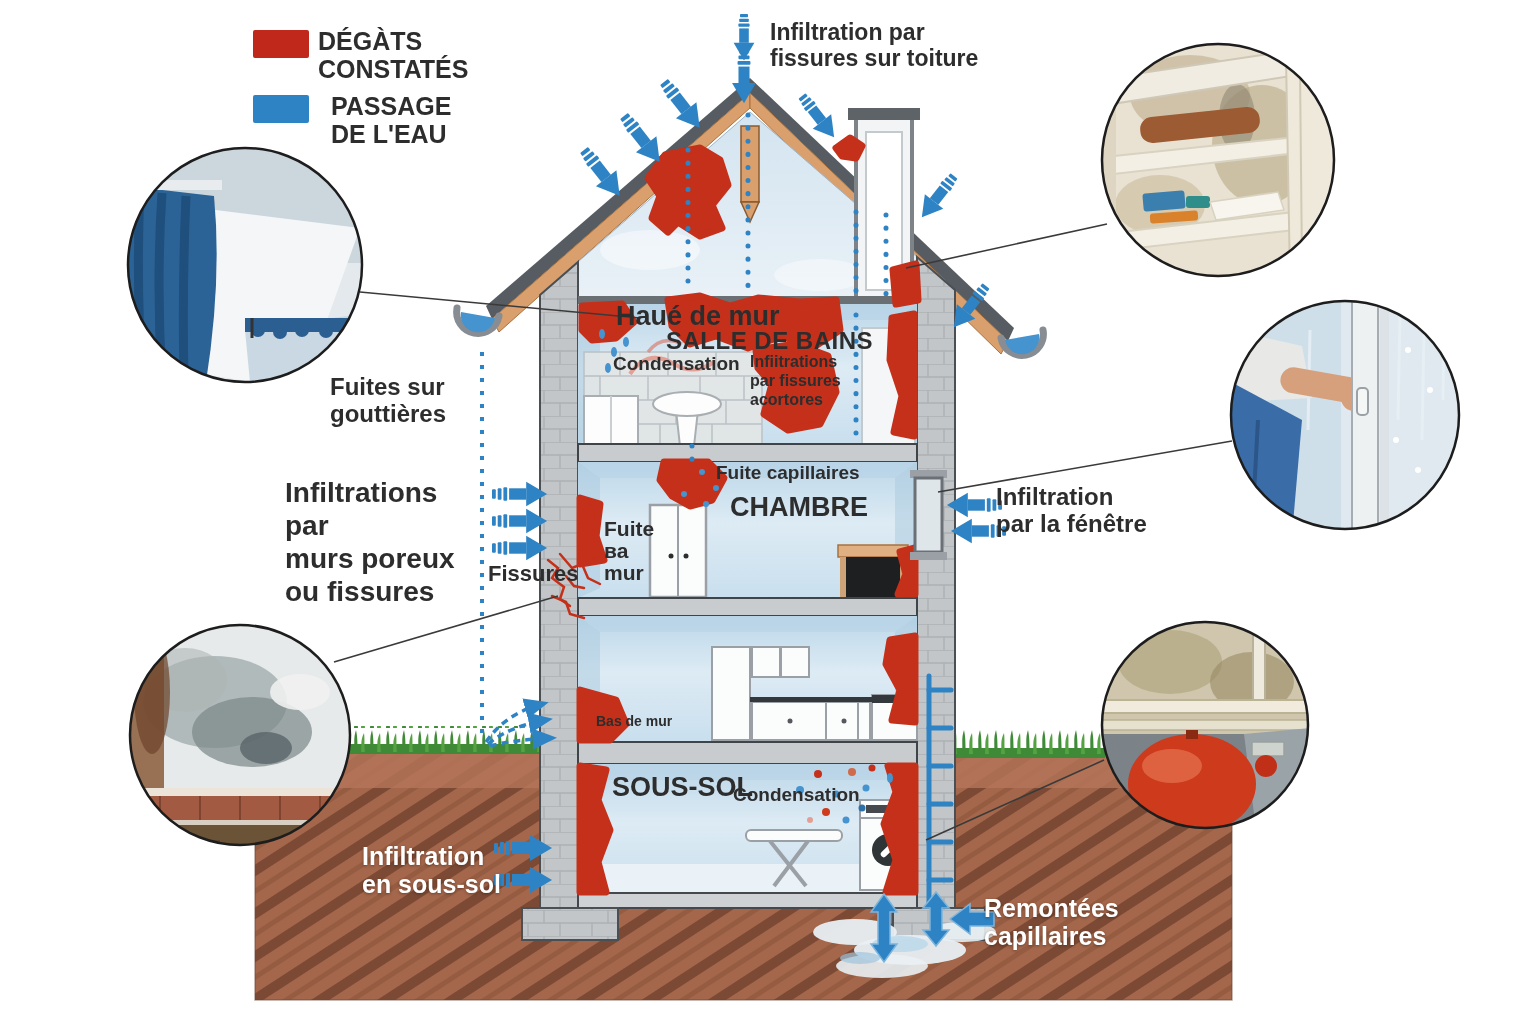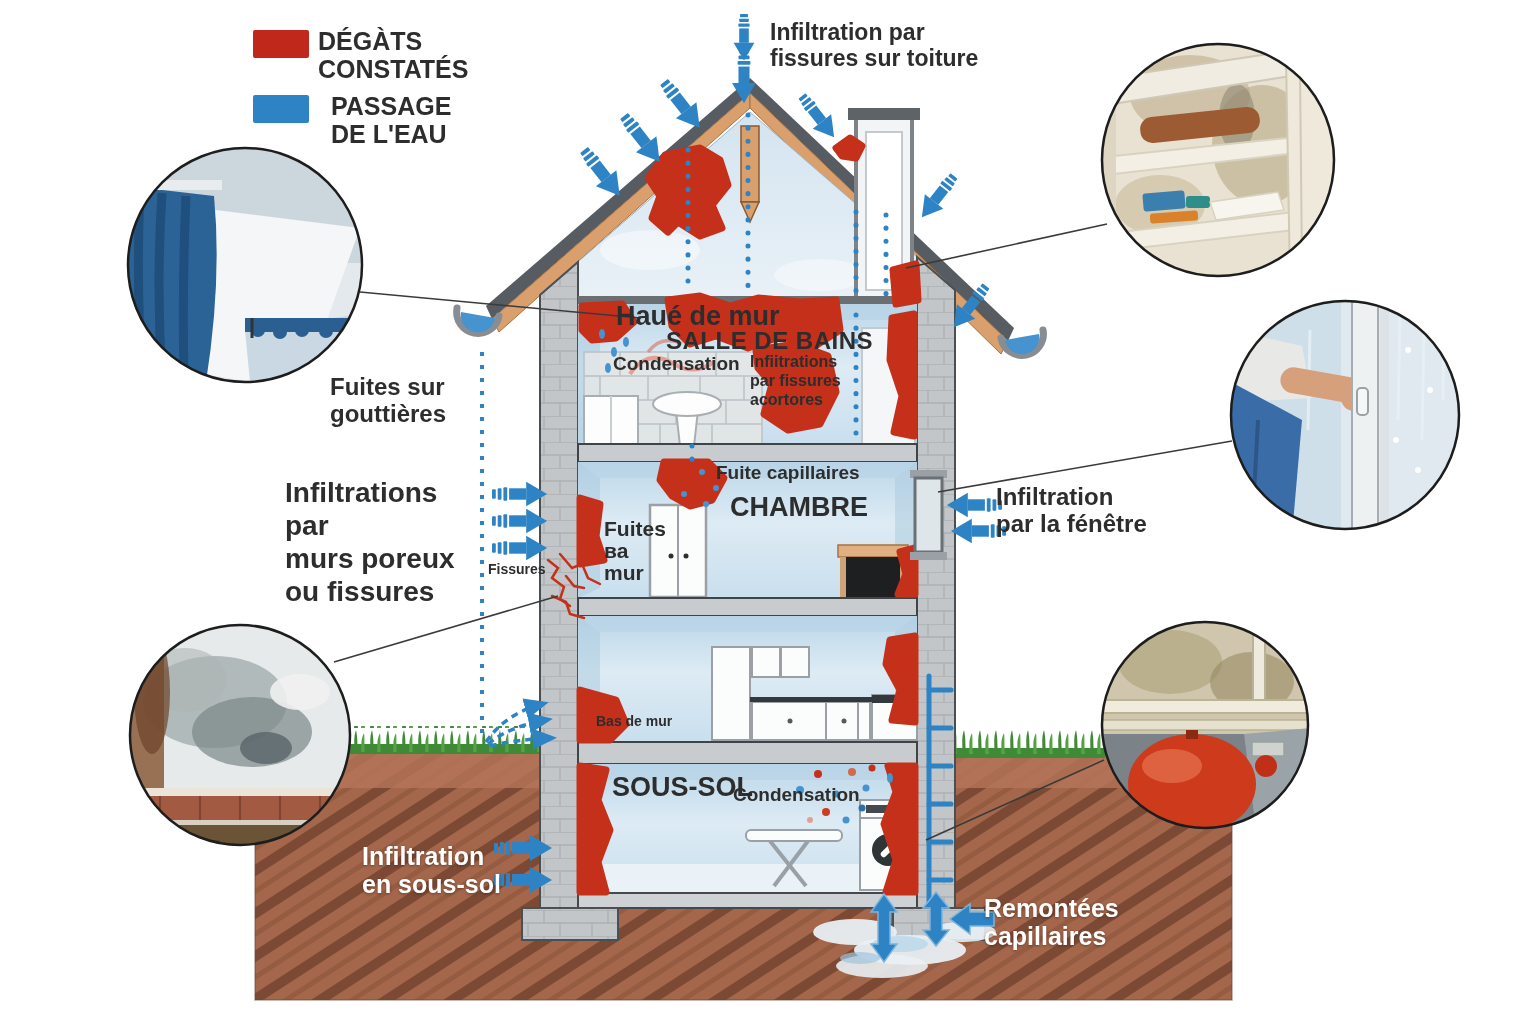--- a/index.html
+++ b/index.html
@@ -450,38 +450,38 @@
 DE L'EAU</div>
 
 <div class="lbl right" style="left:330px;top:374px;width:150px;font-size:24px;">Fuites sur
 gouttières</div>
 <div class="lbl" style="left:770px;top:20px;font-size:23px;">Infiltration par
 fissures sur toiture</div>
 <div class="lbl right" style="left:285px;top:476px;width:180px;font-size:28px;line-height:1.18;">Infiltrations
 par
 murs poreux
 ou fissures</div>
-<div class="lbl" style="left:488px;top:562px;font-size:14px;">Fissures</div>
+<div class="lbl" style="left:488px;top:562px;font-size:22px;">Fissures</div>
 <div class="lbl" style="left:996px;top:484px;font-size:24px;">Infiltration
 par la fénêtre</div>
 <div class="lbl white" style="left:362px;top:842px;font-size:25px;">Infiltration
 en sous-sol</div>
 <div class="lbl white" style="left:984px;top:894px;font-size:25px;">Remontées
 capillaires</div>
 
 <div class="lbl" style="left:609px;top:301px;font-size:27px;margin-left:7px;">Haué de mur</div>
 <div class="lbl" style="left:666px;top:328px;font-size:24px;letter-spacing:.5px;">SALLE DE BAINS</div>
 <div class="lbl" style="left:613px;top:353px;font-size:19px;">Condensation</div>
 <div class="lbl right" style="left:750px;top:352px;width:106px;font-size:16px;line-height:1.2;">Infiitrations
 par fissures
 acortores</div>
 
 <div class="lbl" style="left:716px;top:462px;font-size:19px;">Fuite capillaires</div>
 <div class="lbl" style="left:714px;top:492px;font-size:27px;margin-left:16px;">CHAMBRE</div>
-<div class="lbl" style="left:604px;top:518px;font-size:21px;line-height:1.05;">Fuites
+<div class="lbl" style="left:604px;top:518px;font-size:21px;line-height:1.05;">Fuite
 ва
 mur</div>
 
 <div class="lbl" style="left:596px;top:714px;font-size:14px;">Bas de mur</div>
 
 <div class="lbl" style="left:612px;top:772px;font-size:27px;">SOUS-SOL</div>
 <div class="lbl" style="left:733px;top:784px;font-size:19px;">Condensation</div>
 
 </div>
 

